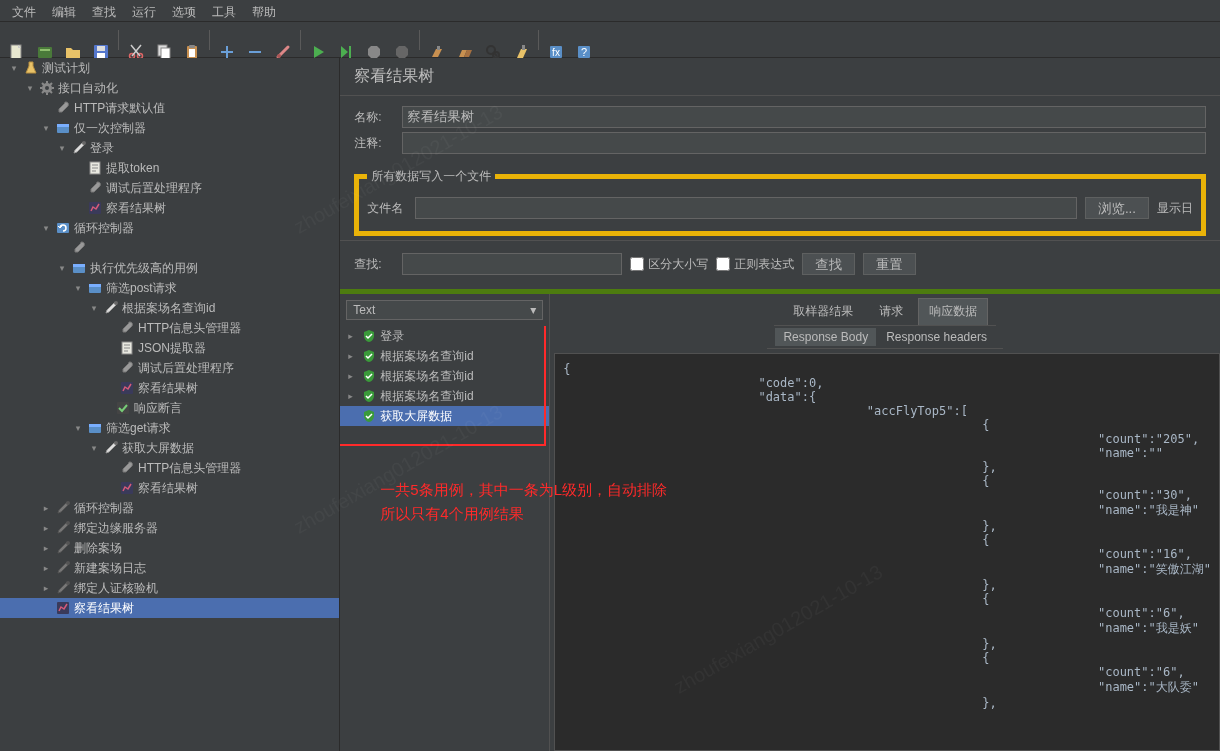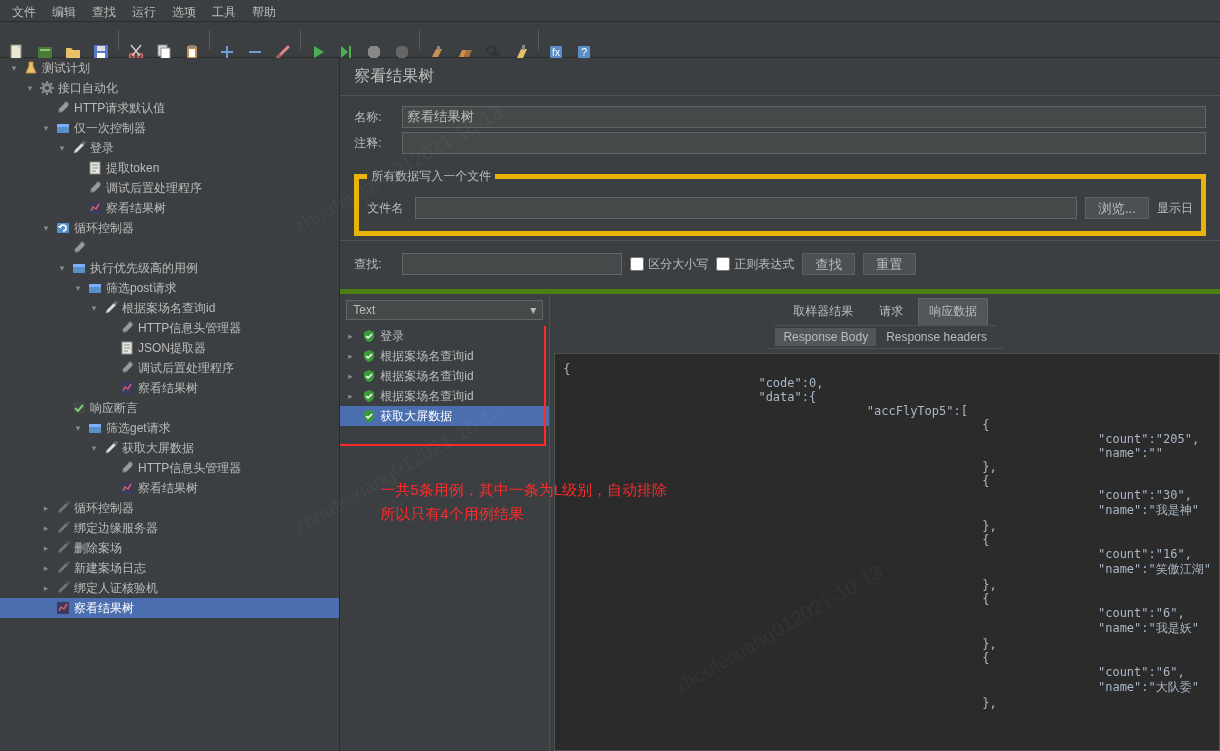--- a/index.html
+++ b/index.html
@@ -359,21 +359,21 @@
       <div class="tree-row" style="padding-left: 104px;">
         <span class="tree-toggle"></span>
         <span class="tree-icon">
           <svg width="16" height="16">
             <rect x="2" y="2" width="12" height="12" fill="#3a3a5a" rx="1"></rect>
             <path d="M4 11 L6 7 L9 9 L12 4" stroke="#d85a7a" stroke-width="1.5" fill="none"></path>
           </svg>
         </span>
         <span class="tree-label">察看结果树</span>
       </div>
-      <div class="tree-row" style="padding-left: 56px;">
+      <div class="tree-row" style="padding-left: 100px;">
         <span class="tree-toggle"></span>
         <span class="tree-icon">
           <svg width="16" height="16">
             <rect x="2" y="2" width="12" height="12" fill="#444" rx="1"></rect>
             <path d="M4 8 L7 11 L12 5" stroke="#7c7" stroke-width="2" fill="none"></path>
           </svg>
         </span>
         <span class="tree-label">响应断言</span>
       </div>
       <div class="tree-row" style="padding-left: 72px;">

